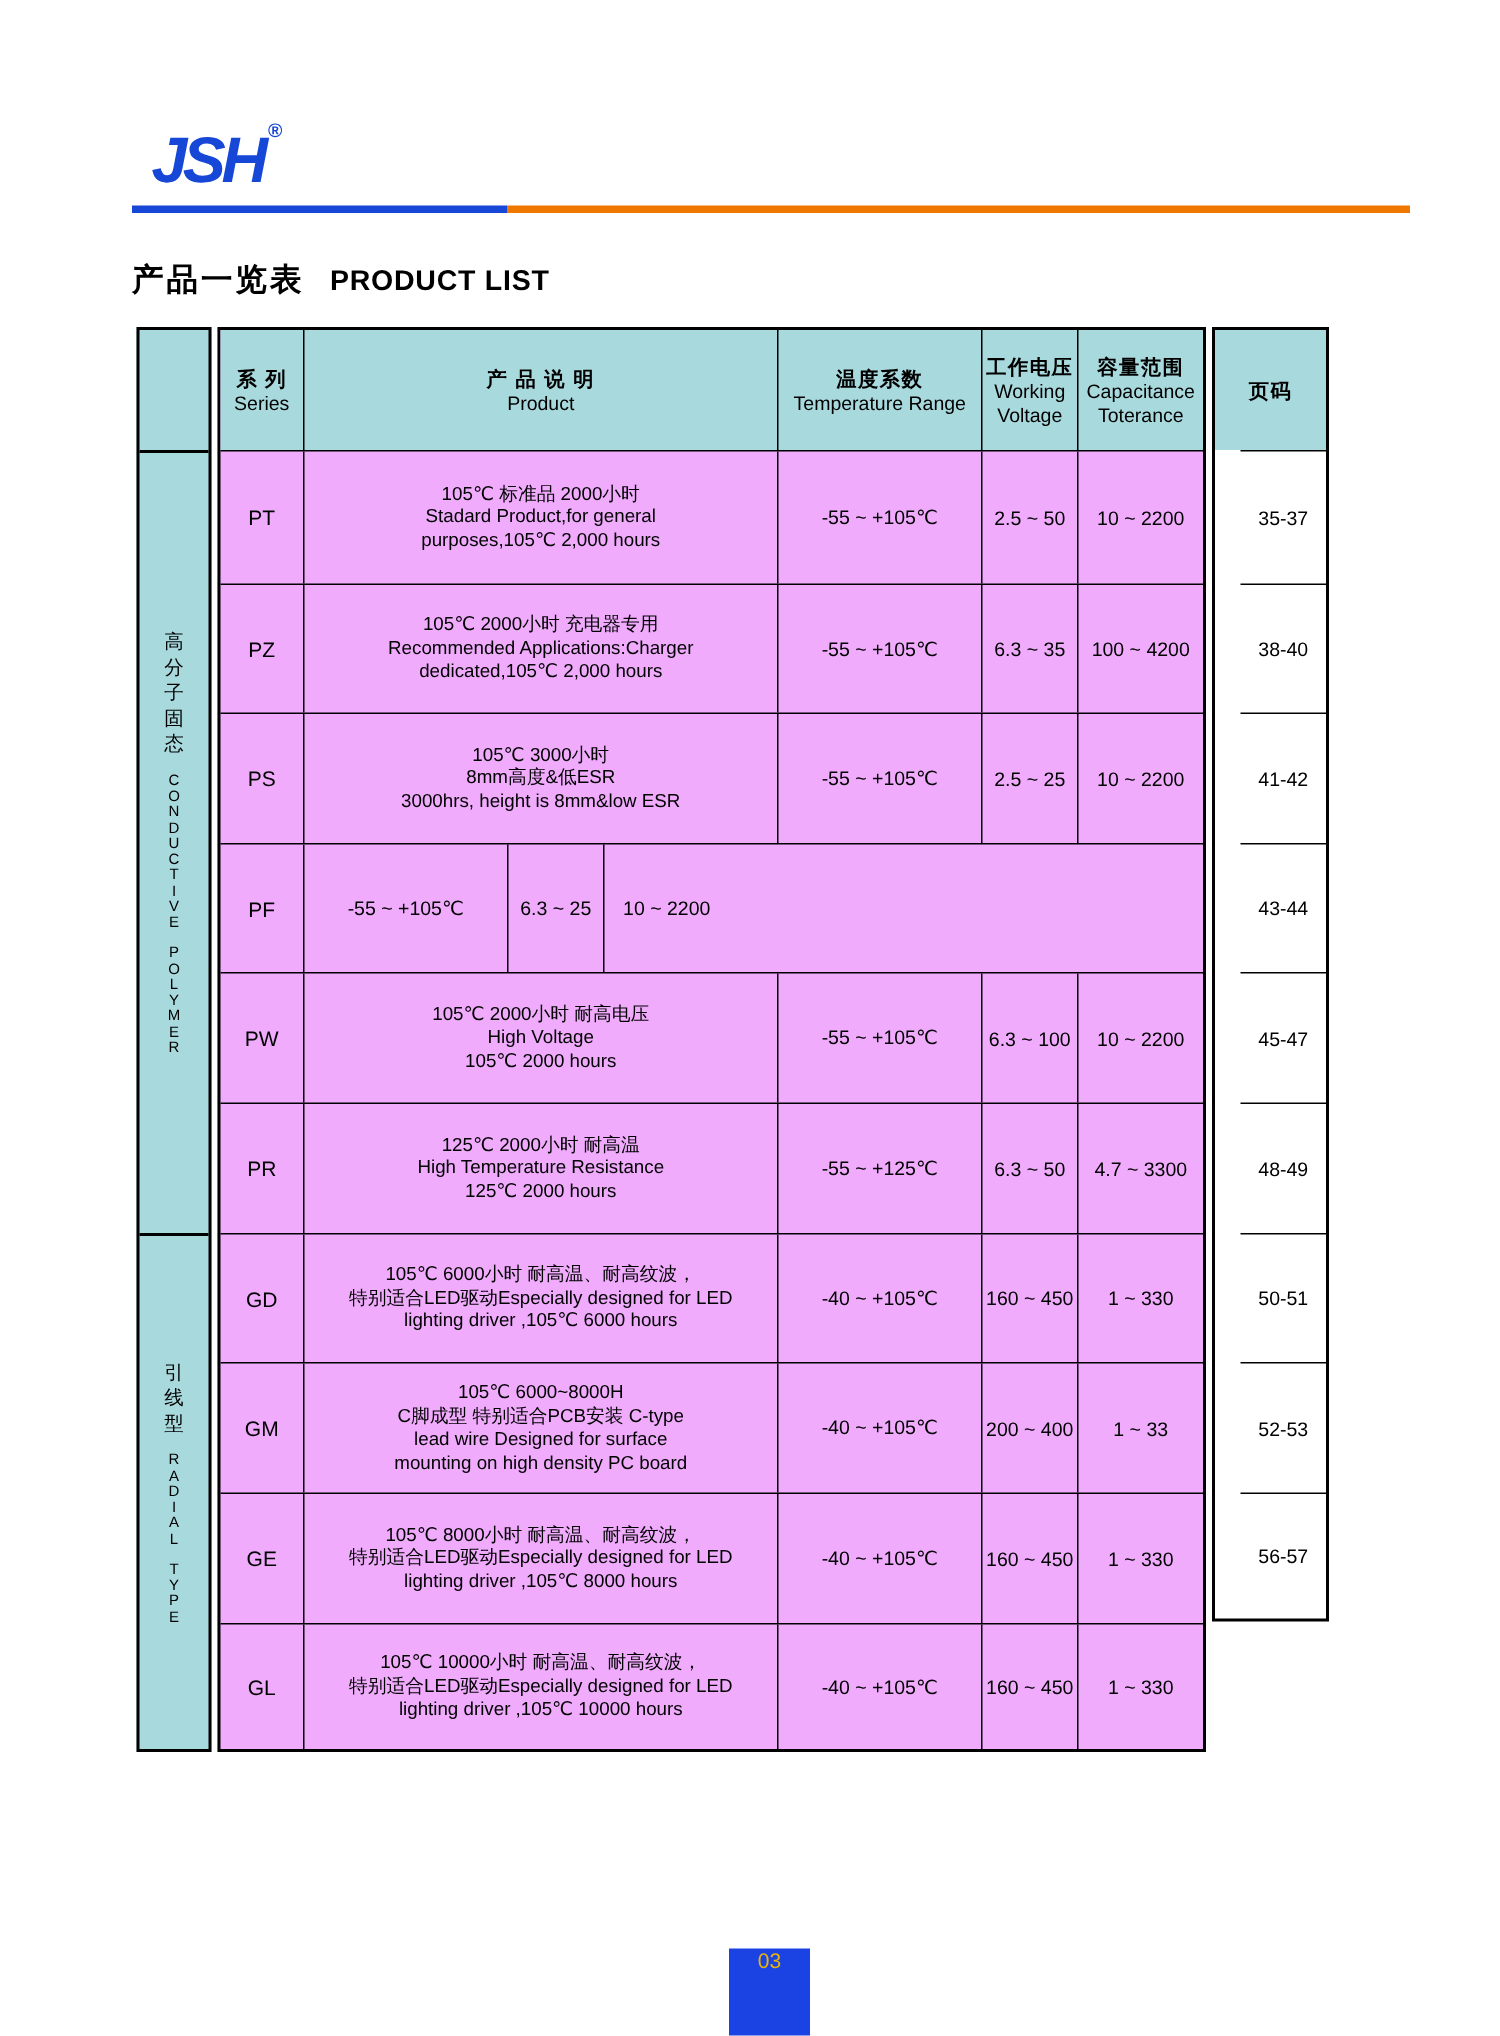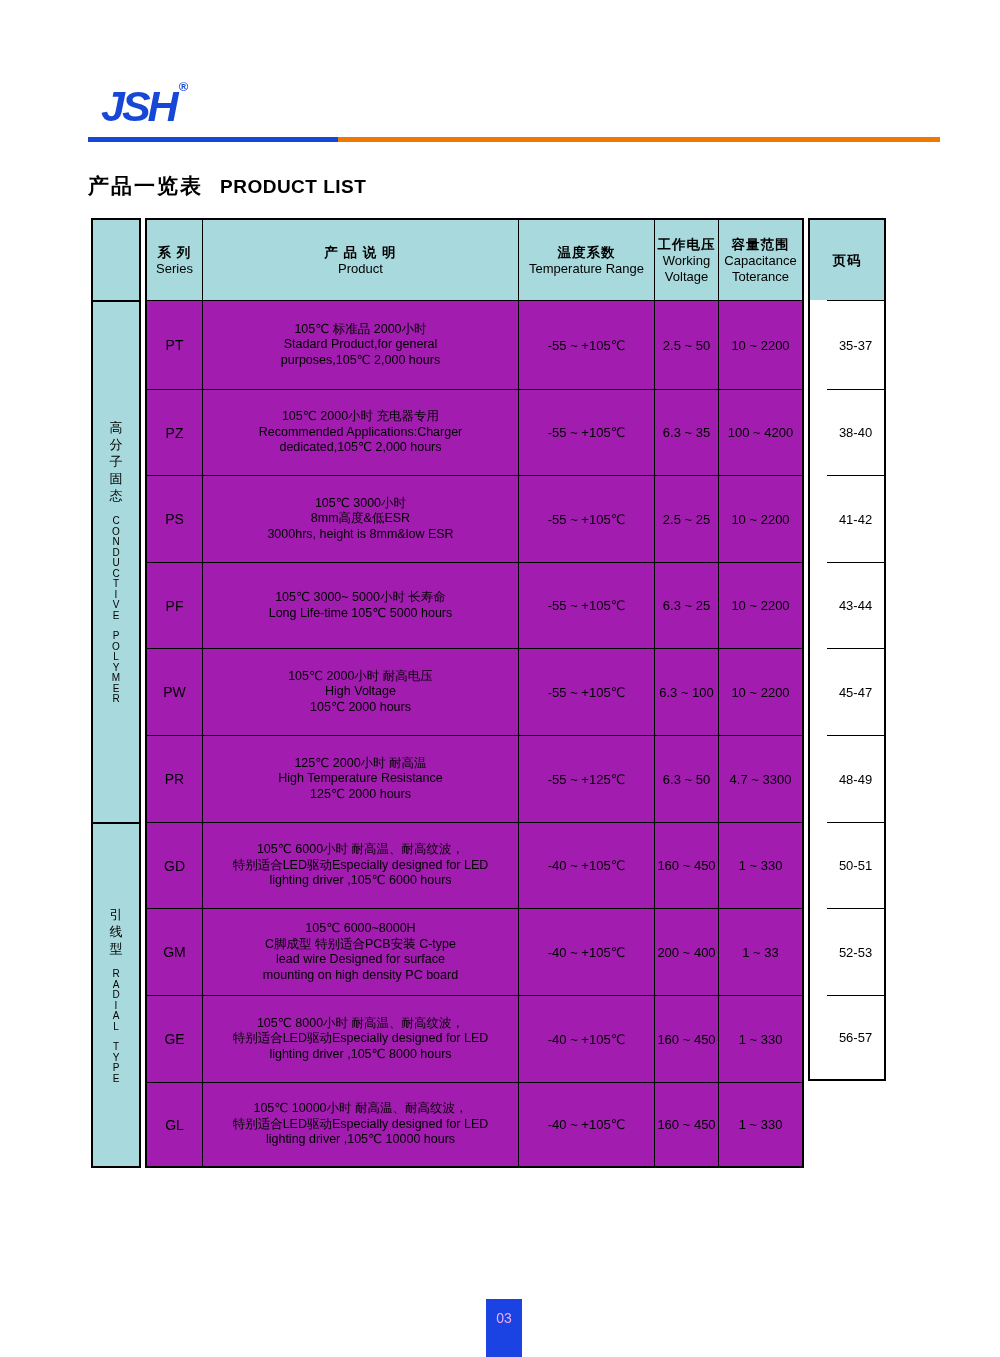--- a/index.html
+++ b/index.html
@@ -31,21 +31,21 @@
   .rail-cell + .rail-cell{border-top:2px solid #000;}
   .rail-head{height:80px;}
   .rail-g1{height:522px;}
   .rail-g2{flex:1;}
   .rail-zh div{font-size:13px;line-height:17px;text-align:center;}
   .rail-en{margin-top:12px;}
   .rail-en div{font-size:10px;line-height:10.5px;text-align:center;}
   .rail-en div.sp{height:10px;}
 
   
-  .mtable{position:absolute;left:145px;top:218px;width:659px;border:2px solid #000;background:#a21caf;}
+  .mtable{position:absolute;left:145px;top:218px;width:659px;border:2px solid #000;background:#f0abfc;}
   .trow{display:flex;width:100%;}
   .rows-wrap .trow{border-top:1.5px solid #000;}
   .cell{display:flex;flex-direction:column;align-items:center;justify-content:center;
         text-align:center;height:100%;}
   .cell + .cell{border-left:1.5px solid #000;}
   .c-series{width:55px;font-size:14px;}
   .c-product{width:316px;font-size:12.5px;line-height:15.5px;white-space:pre-line;}
   .c-temp{width:136px;font-size:13px;}
   .c-volt{width:64px;font-size:13px;}
   .c-cap{width:84px;font-size:13px;}
@@ -54,23 +54,23 @@
   .h-zh{font-size:13.5px;font-weight:bold;line-height:17px;letter-spacing:1px;}
   .h-en{font-size:13px;line-height:16px;}
 
   
   .pcol{position:absolute;left:808px;top:218px;width:78px;border:2px solid #000;background:#fff;}
   .pcol .phead{height:80px;background:var(--cyan);display:flex;align-items:center;justify-content:center;}
   .pcol .prow{display:flex;align-items:center;justify-content:center;font-size:13px;
               border-top:1.5px solid #000;margin-left:17px;}
 
   
-  .badge{position:absolute;left:486px;top:1299px;width:36px;height:58px;background:var(--badge);
-         color:#f0abfc;font-size:14px;display:flex;justify-content:center;align-items:flex-start;
-         padding-top:11px;}
+  .badge{position:absolute;left:486px;top:1299px;width:54px;height:58px;background:var(--badge);
+         color:#eab308;font-size:14px;display:flex;justify-content:center;align-items:flex-start;
+         }
 </style>
 </head>
 <body>
 
 <div class="logo"><span>JSH</span><span class="reg">®</span></div>
 
 <div class="rule">
   <div class="rule-blue"></div>
   <div class="rule-orange"></div>
 </div>
@@ -179,22 +179,20 @@
         <div class="cell c-series">PS</div>
         <div class="cell c-product">105℃ 3000小时
 8mm高度&amp;低ESR
 3000hrs, height is 8mm&amp;low ESR</div>
         <div class="cell c-temp">-55 ~ +105℃</div>
         <div class="cell c-volt">2.5 ~ 25</div>
         <div class="cell c-cap">10 ~ 2200</div>
       </div>
       <div class="trow" style="height: 86px;">
         <div class="cell c-series">PF</div>
-        <div class="cell c-product">105℃ 3000~ 5000小时  长寿命
-Long Life-time 105℃ 5000 hours</div>
         <div class="cell c-temp">-55 ~ +105℃</div>
         <div class="cell c-volt">6.3 ~ 25</div>
         <div class="cell c-cap">10 ~ 2200</div>
       </div>
       <div class="trow" style="height: 87px;">
         <div class="cell c-series">PW</div>
         <div class="cell c-product">105℃ 2000小时 耐高电压
 High Voltage
 105℃ 2000 hours</div>
         <div class="cell c-temp">-55 ~ +105℃</div>

